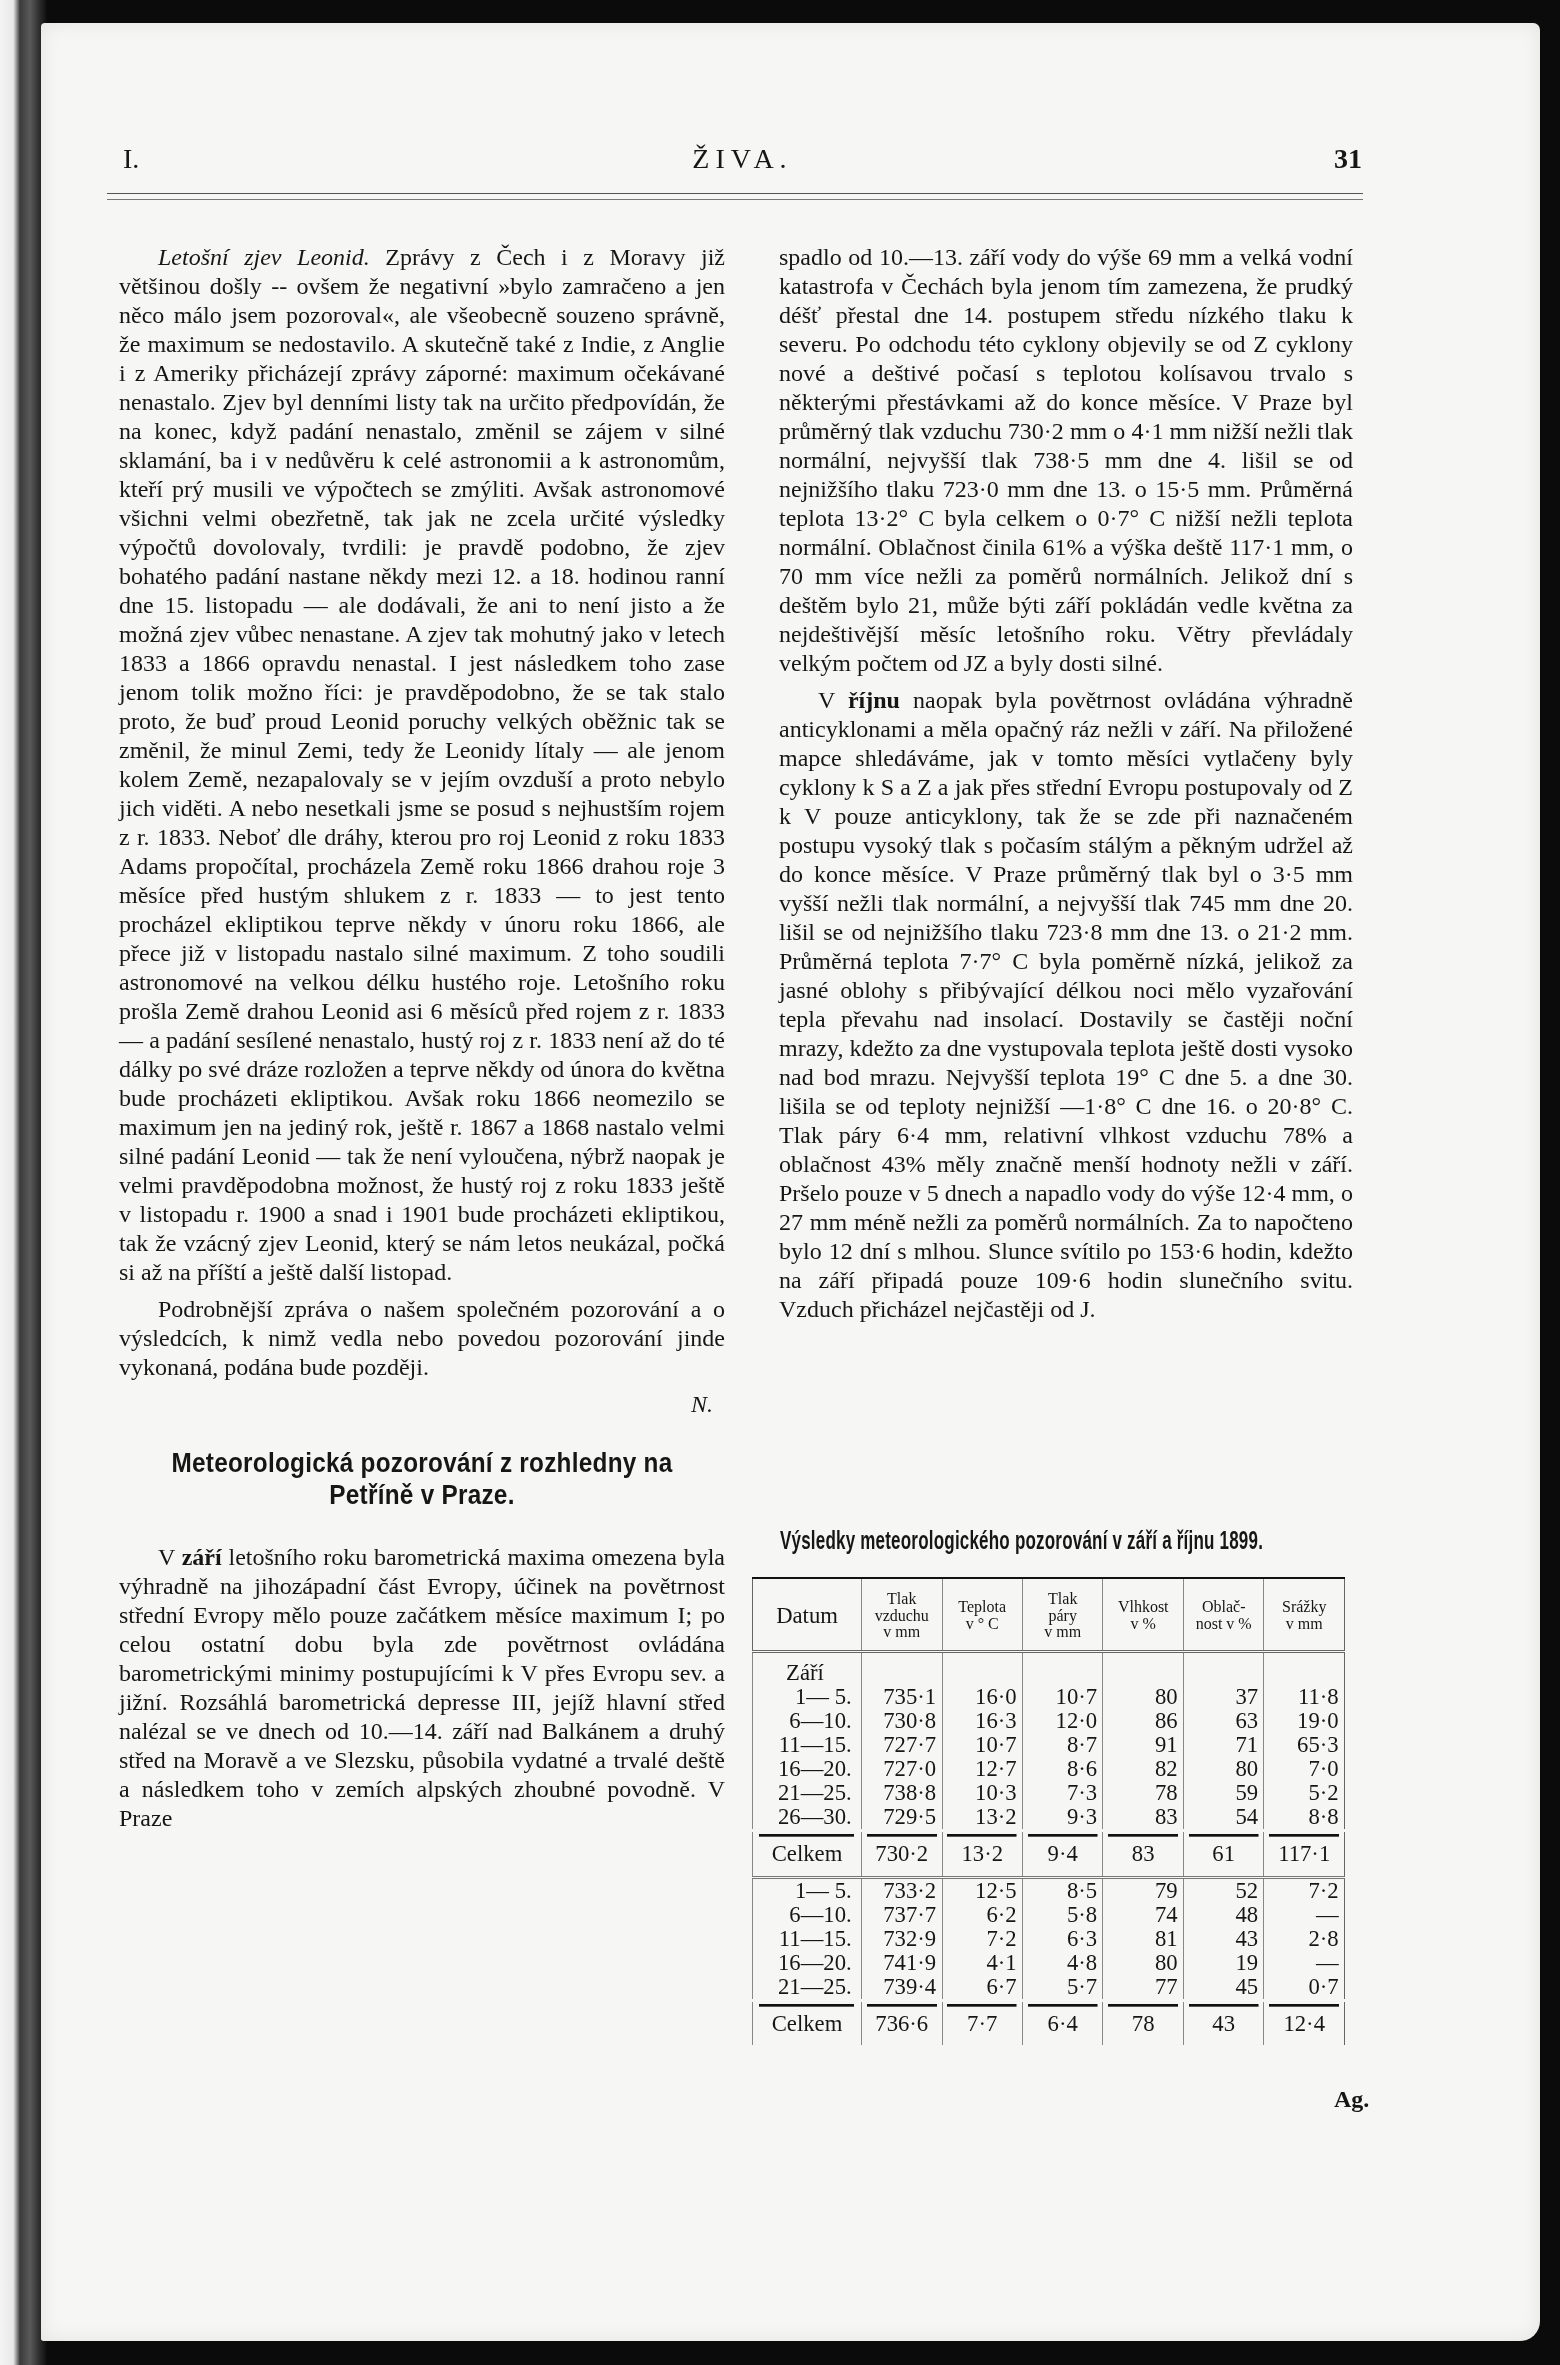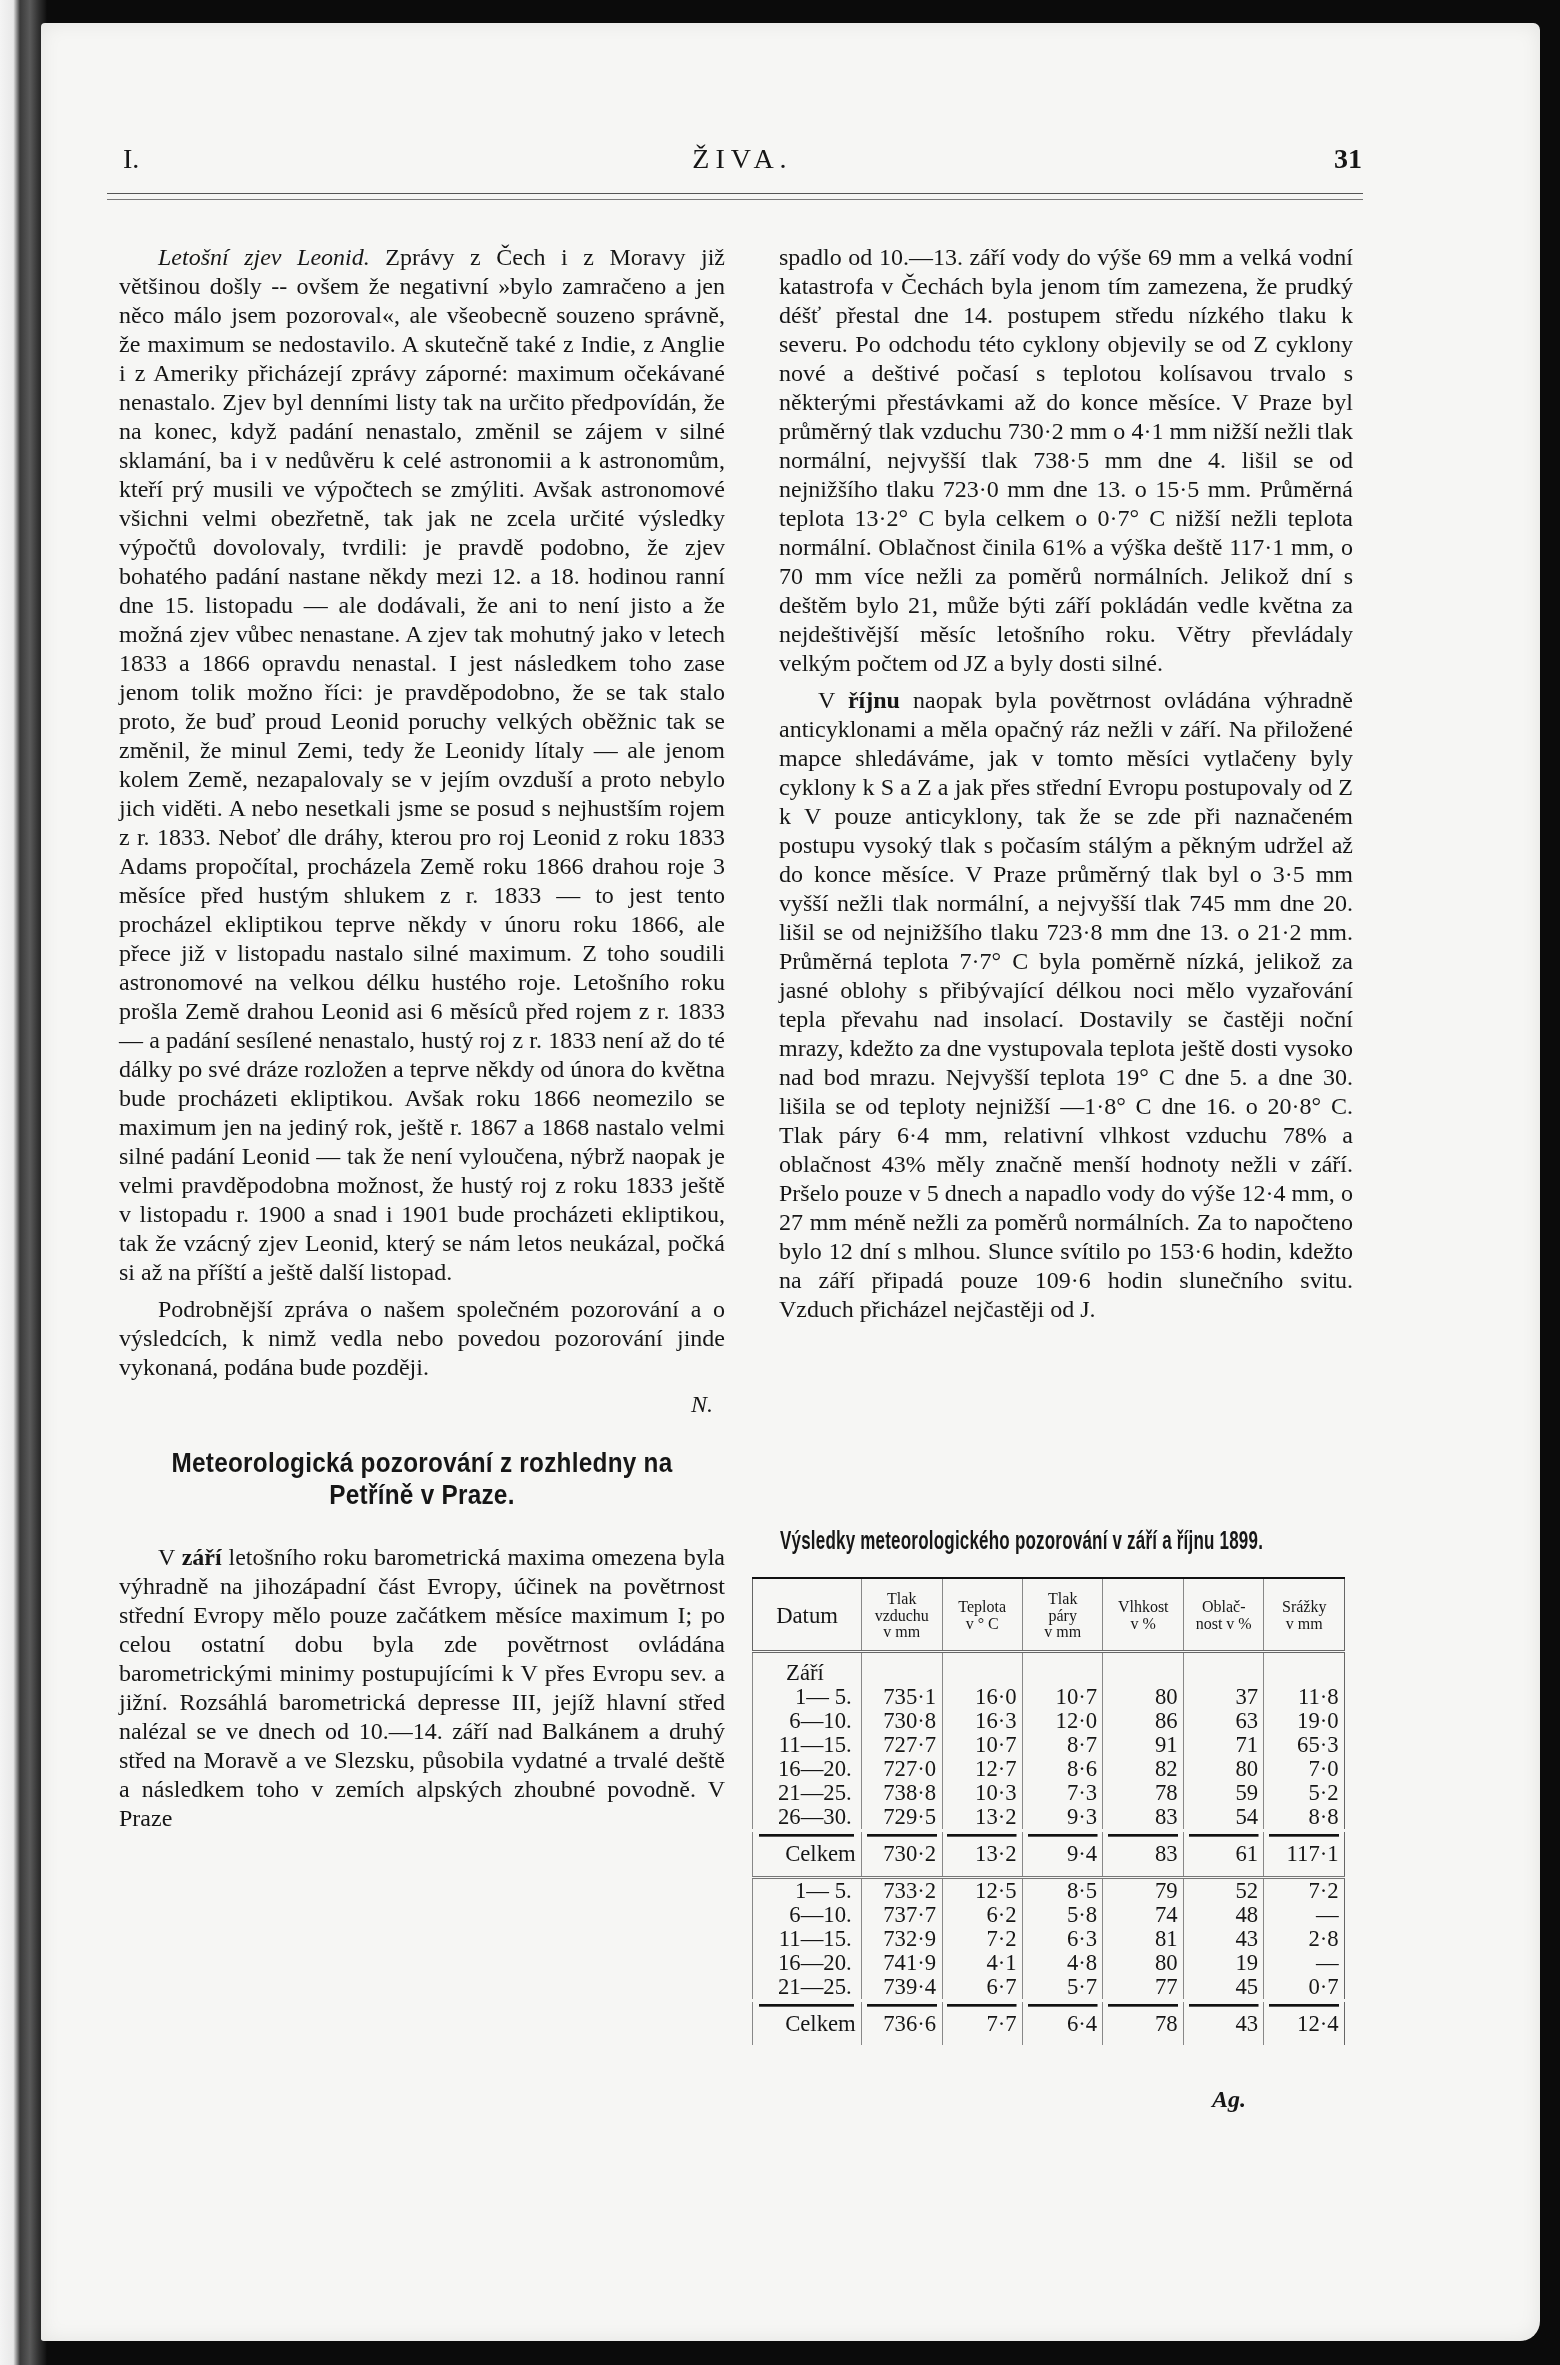--- a/index.html
+++ b/index.html
@@ -51,26 +51,26 @@
   .met-table th {
     font-weight: normal; font-size: 16px; line-height: 16.7px; padding: 12px 1.3px 9.3px 1.3px;
     border-left: 0.7px solid #888; border-bottom: 3.3px double #666; vertical-align: middle; text-align: center;
   }
   .met-table th.datum { font-size: 22.7px; border-left: 0.7px solid #666; }
   .met-table th:last-child, .met-table td:last-child { border-right: 0.7px solid #666; }
   .met-table td { border-left: 0.7px solid #888; padding: 0 5.3px; text-align: right; white-space: nowrap; }
   .met-table td.date { text-align: right; padding-right: 9.3px; }
   .met-table tr.month td { text-align: center; padding-top: 8px; }
   .met-table tr.month td.date { text-align: center; }
-  .met-table tr.total td { padding-top: 9.3px; padding-bottom: 9.3px; border-top: 3.3px solid transparent; text-align: right; }
+  .met-table tr.total td { padding-top: 9.3px; padding-bottom: 9.3px; border-top: 3.3px solid transparent; text-align: center; }
   .met-table tr.total td { background-image: linear-gradient(#111, #111); background-repeat: no-repeat; background-size: 88% 2.7px; background-position: 50% 1.3px; }
   .met-table tr.sep td { border-bottom: 3.3px double #777; padding: 0; height: 1.3px; }
   .met-table col.c-date { width: 107px; }
   .met-table col.c-num { width: 79px; }
-  .ag { position: absolute; left: 1212px; top: 2086px; font-style: italic; font-weight: bold; font-size: 24px; }
+  .ag { position: absolute; left: 1334px; top: 2086px; font-weight: bold; font-size: 24px; }
 </style>
 </head>
 <body>
 
 <div class="binding"></div>
 <div class="paper"></div>
 
 <div class="running-head">
   <span class="vol">I.</span>
   <span class="title">ŽIVA.</span>

